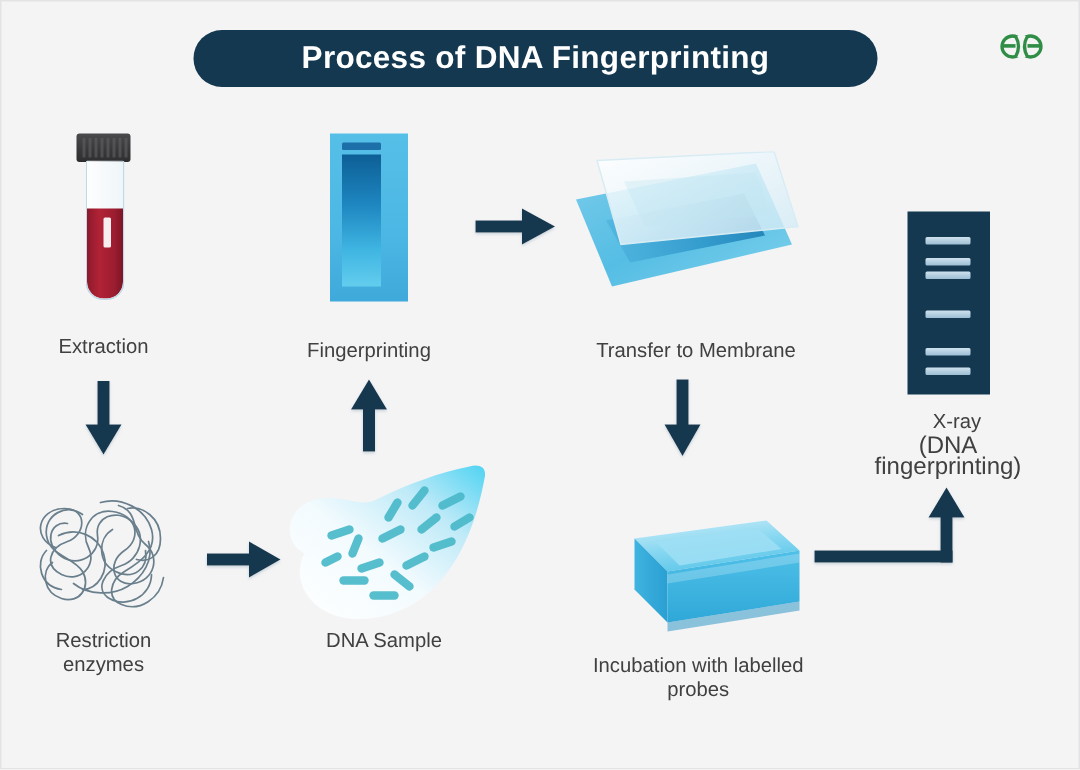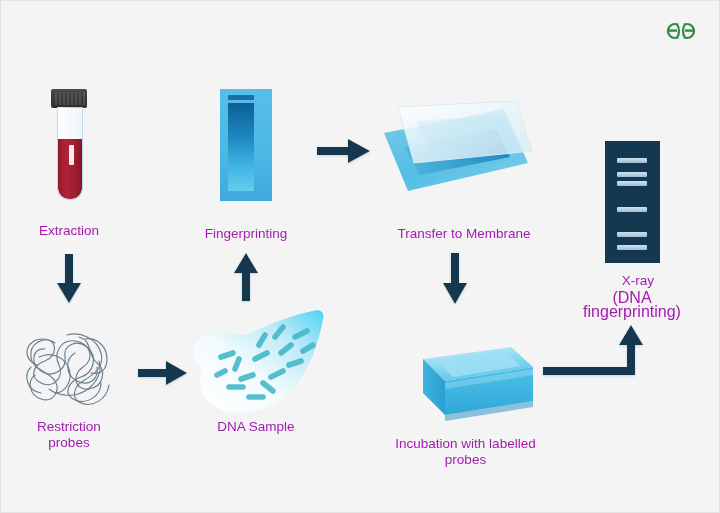--- a/index.html
+++ b/index.html
@@ -25,21 +25,21 @@
     display:flex;align-items:center;justify-content:center;
   }
   #title-text{
     color:#ffffff;font-size:21px;font-weight:bold;letter-spacing:.2px;
     white-space:nowrap;
   }
   
   #logo{position:absolute;left:660px;top:18px;width:40px;height:24px;}
   
   .lbl{
-    position:absolute;text-align:center;color:#a21caf;
+    position:absolute;text-align:center;color:#404040;
     font-size:13.5px;line-height:16px;white-space:pre-line;
   }
   .lbl.small{font-size:16px;line-height:14px;}
   
   .stage{position:absolute;}
 
   
   #tube-cap{
     position:absolute;left:50px;top:88px;width:36px;height:19px;
     background:linear-gradient(180deg,#4a4a4c 0%,#3a3a3c 50%,#2e2e30 100%);
@@ -98,20 +98,23 @@
   #incubation{position:absolute;left:392px;top:340px;width:145px;height:95px;}
 
   
   #arrows{position:absolute;left:0;top:0;width:720px;height:513px;}
 </style>
 </head>
 <body>
 
 <div id="canvas">
 
+  <div id="title-banner">
+    <span id="title-text">Process of DNA Fingerprinting</span>
+  </div>
 
   <div id="logo">
     <svg viewBox="0 0 40 24" width="40" height="24" aria-hidden="true">
       <g fill="none" stroke="#2f8d46" stroke-width="2.2">
         <circle cx="14" cy="12" r="7"></circle>
         <circle cx="26" cy="12" r="7"></circle>
       </g>
       <rect x="7" y="10.4" width="12" height="2.4" fill="#2f8d46"></rect>
       <rect x="21" y="10.4" width="12" height="2.4" fill="#2f8d46"></rect>
       <rect x="16" y="5" width="8" height="14" fill="#f4f4f5"></rect>
@@ -187,21 +190,21 @@
         <path d="M40 24 C30 16 14 24 16 38 C18 52 34 52 40 62 C46 72 38 84 26 80 C14 76 12 62 20 56"></path>
         <path d="M52 16 C66 12 82 20 86 34 C90 48 78 56 68 62 C58 68 56 80 66 84 C78 89 92 80 94 66"></path>
         <path d="M34 70 C44 78 60 78 70 72 C80 66 88 54 84 42"></path>
         <path d="M24 38 C36 32 50 38 54 50 C58 62 50 74 40 74"></path>
         <path d="M60 34 C50 40 50 56 62 62 C74 68 84 60 82 48"></path>
         <path d="M16 48 C8 56 12 72 26 74"></path>
         <path d="M70 20 C80 18 92 26 92 40 C92 52 84 56 76 54"></path>
       </g>
     </svg>
     <div class="lbl" style="left:8px;top:418px;width:120px;">Restriction
-probes</div>
+enzymes</div>
   </div>
 
   <div class="stage">
     <svg id="dnasample" viewBox="0 0 150 112">
       <defs>
         <linearGradient id="blobg" x1="0" y1="1" x2="1" y2="0">
           <stop offset="0%" stop-color="#ffffff"></stop>
           <stop offset="42%" stop-color="#f3fbfe"></stop>
           <stop offset="72%" stop-color="#bfeaf8"></stop>
           <stop offset="100%" stop-color="#4fd3f2"></stop>

